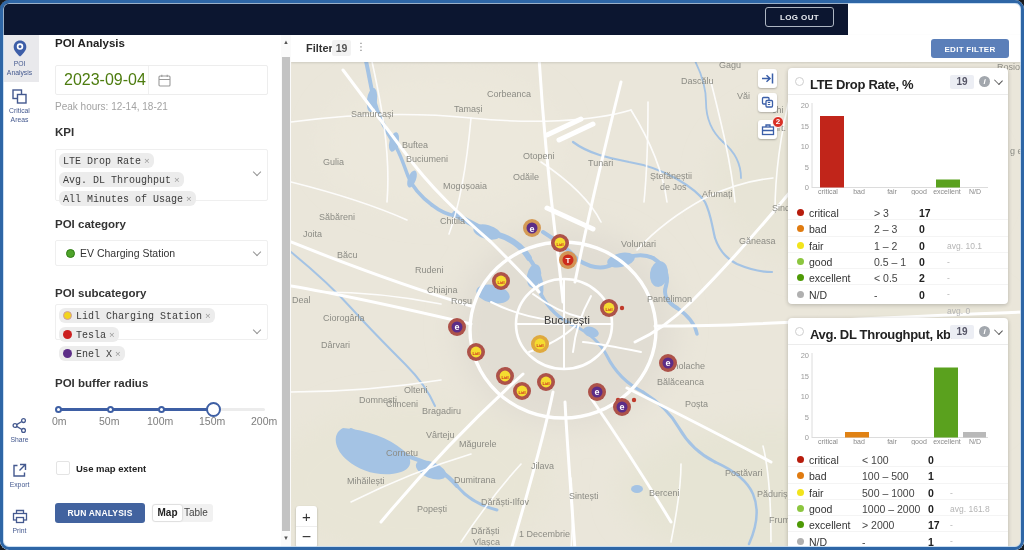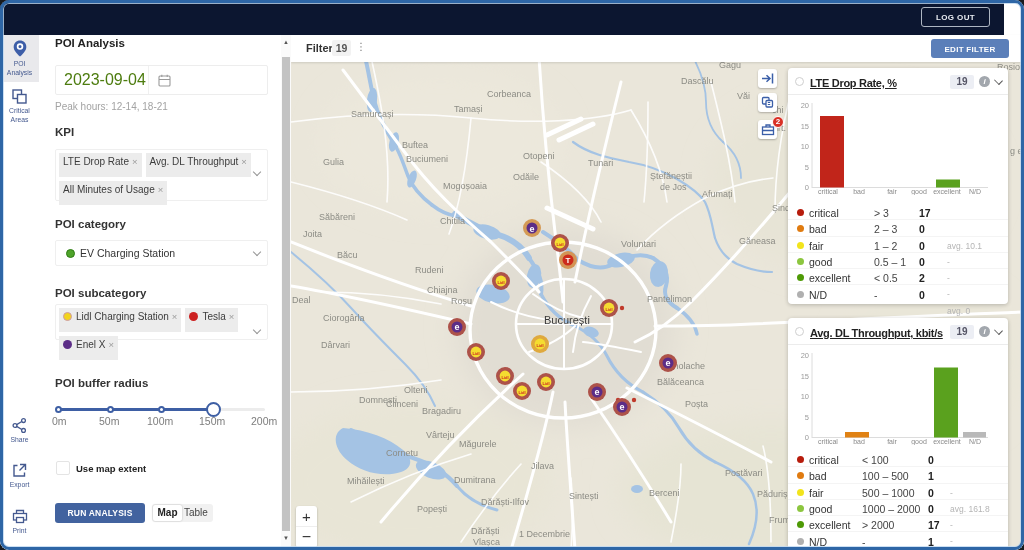--- a/index.html
+++ b/index.html
@@ -4,21 +4,21 @@
 <style>
   * { margin:0; padding:0; box-sizing:border-box; }
   html,body { width:1024px; height:550px; overflow:hidden; background:#181a1e;
     font-family:"Liberation Sans", sans-serif; }
   .app { position:absolute; left:0; top:0; width:1024px; height:550px;
     border-radius:9px; overflow:hidden; background:#fff; }
   .frameline { position:absolute; left:0; top:0; width:1024px; height:550px;
     border-radius:9px; border:3px solid #2e66a6; z-index:200; pointer-events:none;
     box-shadow: inset 0 0 0 1px rgba(190,215,240,.8); }
   
-  .topbar { position:absolute; left:0; top:0; width:1004px; height:35px; background:#0c1630; }
+  .topbar { position:absolute; left:0; top:0; width:848px; height:35px; background:#0c1630; }
   .logout { position:absolute; right:14px; top:7px; width:69px; height:20px;
     border:1px solid #aeb6c2; border-radius:3px; color:#e9ecf2; font-size:8px;
     font-weight:bold; letter-spacing:.4px; text-align:center; line-height:19px; }
   
   .rail { position:absolute; left:0; top:35px; width:39px; height:515px; background:#fff; z-index:30; }
   .rail .item { text-align:center; color:#44598f; }
   .rail .item .lbl { font-size:6.8px; line-height:8.5px; color:#44598f; margin-top:3px; }
   .it-poi { position:absolute; left:0; top:0; width:39px; height:47px; background:#e9e9ec; padding-top:5px; }
   .it-crit { position:absolute; left:0; top:50px; width:39px; height:47px; padding-top:4px; }
   .it-share { position:absolute; left:0; top:383px; width:39px; }
@@ -28,22 +28,22 @@
   .panel { position:absolute; left:39px; top:35px; width:252px; height:515px; background:#fff; z-index:25; }
   .panel h1 { font-size:11.5px; color:#222; margin:2px 0 0 16px; font-weight:bold; }
   .lbl-sec { position:absolute; left:16px; font-size:11.5px; font-weight:bold; color:#333; }
   .datebox { position:absolute; left:16px; top:30px; width:213px; height:30px;
     border:1px solid #ededed; border-radius:2px; display:flex; }
   .datebox .d1 { width:93px; border-right:1px solid #f0f0f0; font-size:16px; color:#4d7c0f;
     line-height:28px; padding-left:8px; }
   .datebox .d2 { width:88px; font-size:12px; color:#333; line-height:28px; padding-left:8px; }
   .peak { position:absolute; left:16px; top:66px; font-size:10px; color:#a3a3a3; }
   .selbox { position:absolute; left:16px; border:1px solid #efefef; border-radius:2px; background:#fff; }
-  .chip { display:inline-block; background:#ececec; border-radius:0; font-size:10px;
-    color:#3c3c3c; padding:3px 4px 10px 4px; margin:3px 1px 1px 3px; white-space:nowrap; }
+  .chip { display:inline-block; background:#ececec; border-radius:6px; font-size:10px;
+    color:#3c3c3c; padding:3px 4px 1px 4px; margin:3px 1px 1px 3px; white-space:nowrap;font-family:Liberation Mono, monospace; }
   .chip .x { color:#9a9a9a; margin-left:3px; font-size:9.5px; }
   .chip .ico { display:inline-block; width:9px; height:9px; border-radius:50%;
     vertical-align:-1px; margin-right:4px; }
   .caret { position:absolute; width:6px; height:6px; border-right:1.5px solid #979797; border-bottom:1.5px solid #979797; transform:rotate(45deg); }
   
   .slider { position:absolute; left:16px; top:365px; width:225px; height:40px; }
   .sl-track { position:absolute; left:3px; top:7.5px; width:207px; height:3px; background:#ececec; border-radius:2px; }
   .sl-fill { position:absolute; left:3px; top:7.5px; width:155px; height:3px; background:#3e5fa4; border-radius:2px; }
   .sl-tick { position:absolute; top:5.5px; width:7px; height:7px; border-radius:50%;
     background:#fff; border:2px solid #3e5fa4; }
@@ -91,21 +91,21 @@
     font-size:15px; color:#333; line-height:21px; border-bottom:1px solid #eee; }
   .zoomctl .zm { position:absolute; left:0; top:21px; width:21px; height:21px; text-align:center;
     font-size:16px; color:#333; line-height:19px; }
   
   .card { position:absolute; left:788px; width:220px; background:#fff; border-radius:4px;
     box-shadow:0 1px 4px rgba(0,0,0,.22); z-index:40; }
   .card1 { top:68px; height:236px; }
   .card2 { top:318px; height:232px; }
   .chead { position:absolute; left:0; top:0; width:100%; height:27px; border-bottom:1px solid #ececec; }
   .cradio { position:absolute; left:7px; top:9px; width:9px; height:9px; border:1px solid #cfcfcf; border-radius:50%; }
-  .ctitle { position:absolute; left:22px; top:9px; font-size:11px; letter-spacing:-0.3px; font-weight:bold; color:#222;text-decoration:underline; }
+  .ctitle { position:absolute; left:22px; top:9px; font-size:13px; letter-spacing:-0.3px; font-weight:bold; color:#222; }
   .cbadge { position:absolute; right:34px; top:7px; width:24px; height:14px; background:#eceef4;
     border-radius:2px; text-align:center; font-size:10px; font-weight:bold; color:#556; line-height:14px; }
   .cinfo { position:absolute; right:18px; top:8px; width:11px; height:11px; background:#a2a7ad;
     border-radius:50%; color:#fff; font-size:8px; font-style:italic; font-weight:bold;
     text-align:center; line-height:11px; }
   .cchev { position:absolute; right:6px; top:9px; width:7px; height:7px;
     border-right:1.6px solid #555; border-bottom:1.6px solid #555; transform:rotate(45deg) scale(1,.8); }
   .plot { position:absolute; left:0; top:27px; width:220px; height:100px; }
   .legend { position:absolute; left:0; width:220px; }
   .lrow { position:absolute; left:0; width:220px; height:16.3px; border-bottom:1px solid #f4f4f4; }

